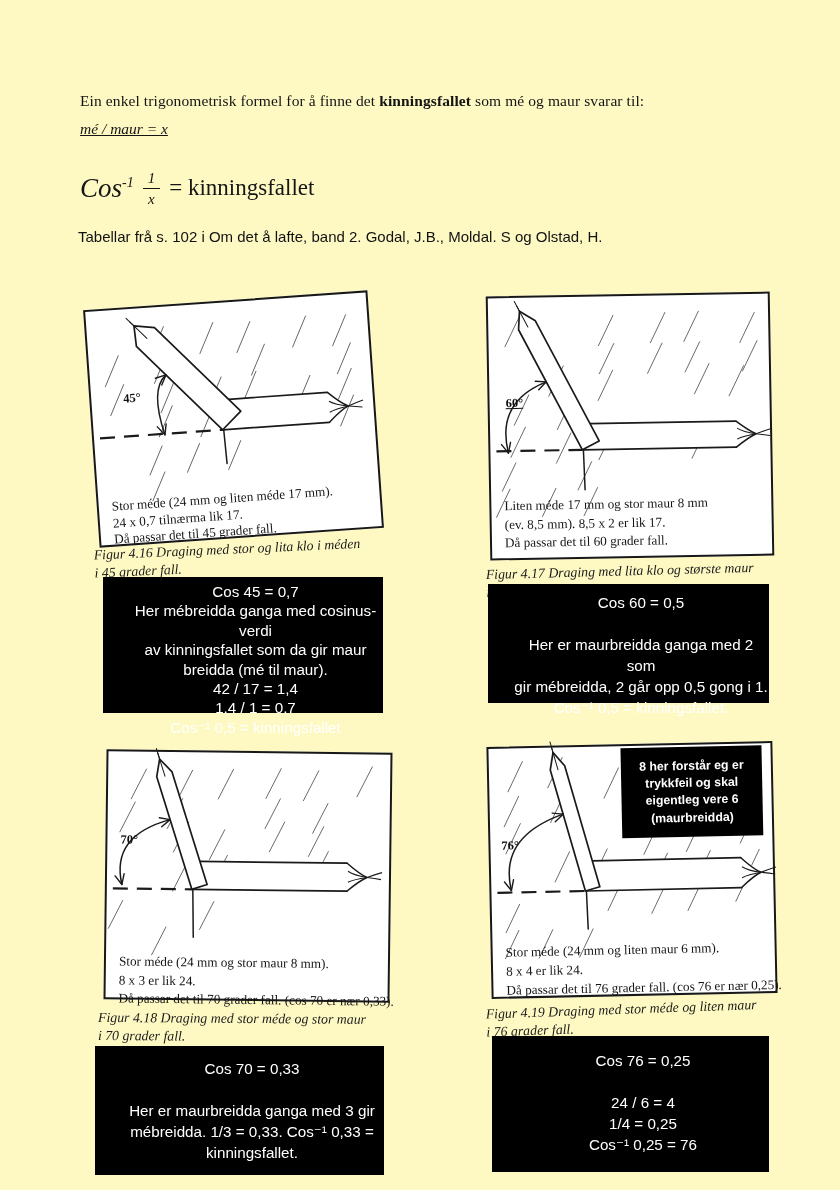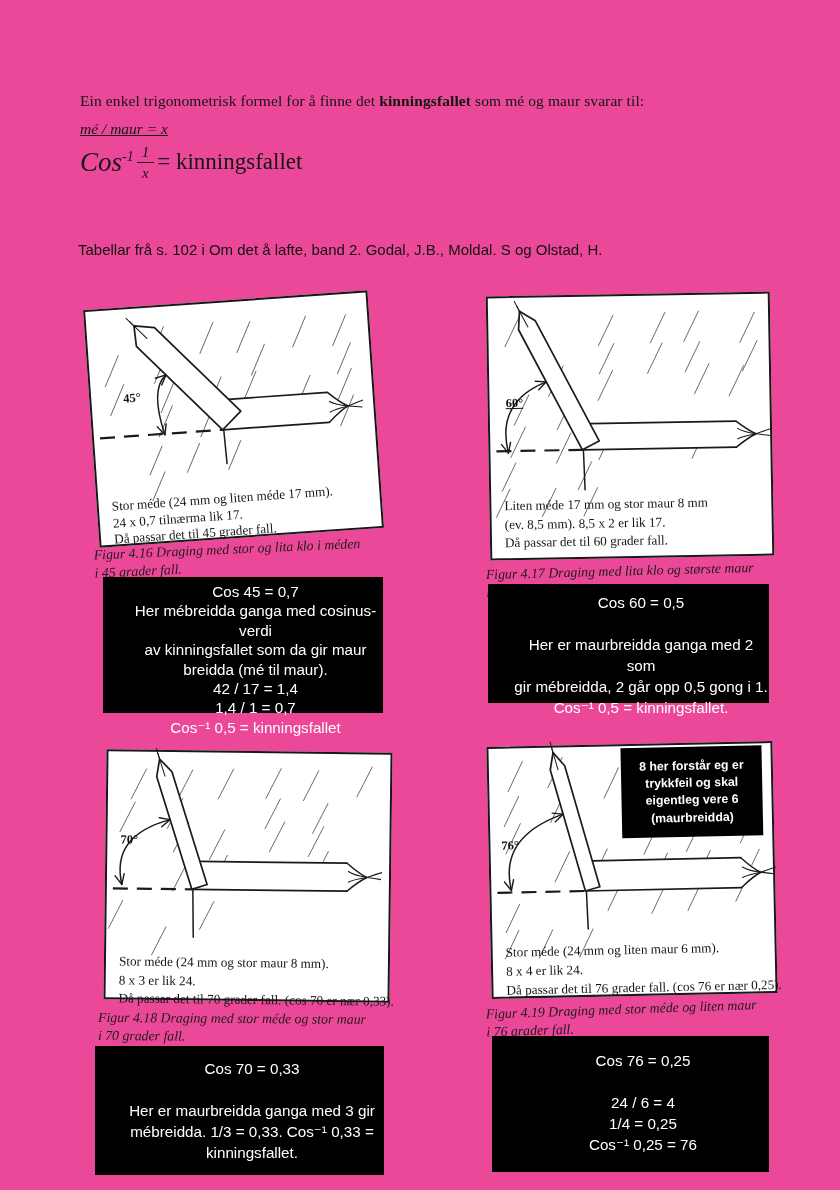--- a/index.html
+++ b/index.html
@@ -1,32 +1,32 @@
 <!DOCTYPE html>
 <html><head>
 <meta charset="utf-8">
 <style>
   html,body{margin:0;padding:0;background:#e8e8e8;}
-  .page{position:relative;width:840px;height:1190px;background:#ec4899;overflow:hidden;
+  .page{position:relative;width:840px;height:1190px;background:#fef9c3;overflow:hidden;
         font-family:"Liberation Serif", serif;color:#151515;}
   
   .intro{position:absolute;left:80px;top:76px;width:690px;font-size:15.5px;
          letter-spacing:.1px;color:#141414;}
   .intro b{font-weight:700;}
   .ratio{position:absolute;left:80px;top:120px;font-size:15.5px;font-style:italic;
          text-decoration:underline;color:#141414;}
-  .formula{position:absolute;left:80px;top:143px;display:flex;align-items:center;gap:3px;justify-content:space-between;}
+  .formula{position:absolute;left:80px;top:169px;display:flex;align-items:center;gap:9px;justify-content:space-between;}
   .formula .cos{font-style:italic;font-size:27px;}
   .formula .cos sup{font-size:14px;font-style:italic;vertical-align:super;}
   .frac{display:inline-flex;flex-direction:column;align-items:center;line-height:1;
         font-style:italic;font-size:15px;margin-top:2px;}
   .frac .num{padding:0 5px 2px 5px;}
   .frac .den{border-top:1.6px solid #151515;padding:3px 5px 0 5px;}
   .formula .rhs{font-size:23px;}
-  .source{position:absolute;left:78px;top:241px;font-family:"Liberation Sans", sans-serif;
+  .source{position:absolute;left:78px;top:228px;font-family:"Liberation Sans", sans-serif;
           font-size:15px;color:#121212;}
   
   .figure{position:absolute;background:#fff;border:2px solid #181818;overflow:visible;}
   .figure svg{position:absolute;left:0;top:0;overflow:visible;}
   .fig-body{position:absolute;left:13px;right:6px;font-size:13.2px;color:#161616;}
   .fig-body .line{white-space:nowrap;}
   .angle-label{position:absolute;font-weight:700;font-size:12.5px;color:#111;}
   #fig1{left:91px;top:300px;width:281px;height:234px;transform:rotate(-4deg);}
   #fig1 .fig-body{top:188px;line-height:16.6px;}
   #fig2{left:488px;top:294px;width:280px;height:260px;transform:rotate(-1deg);}

